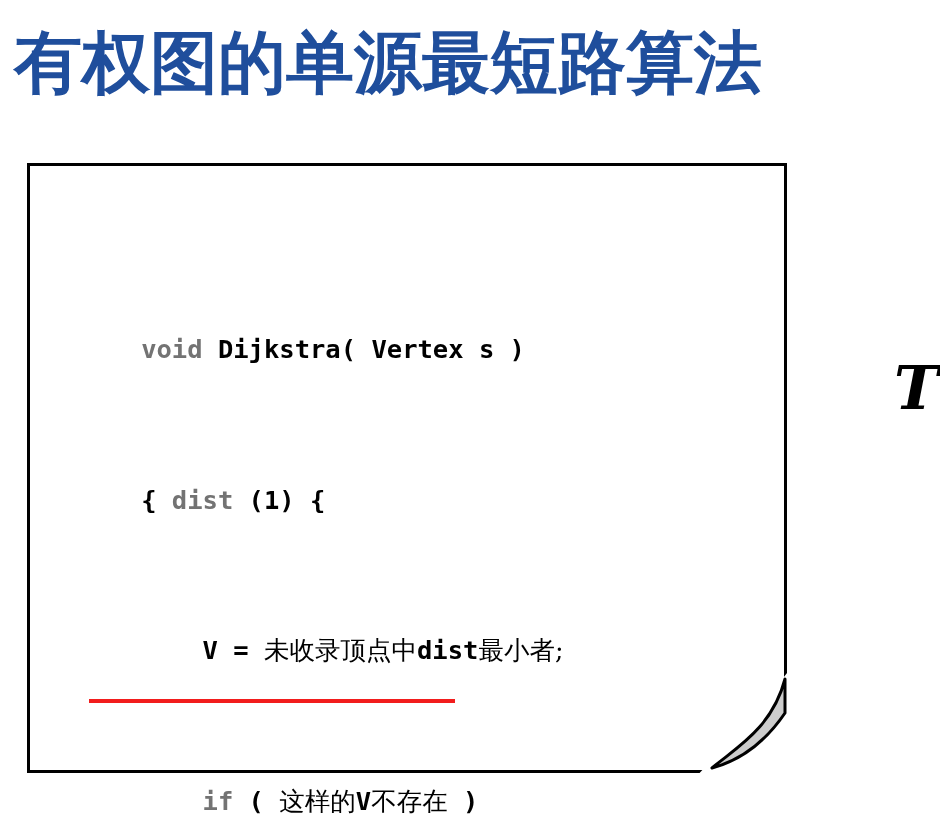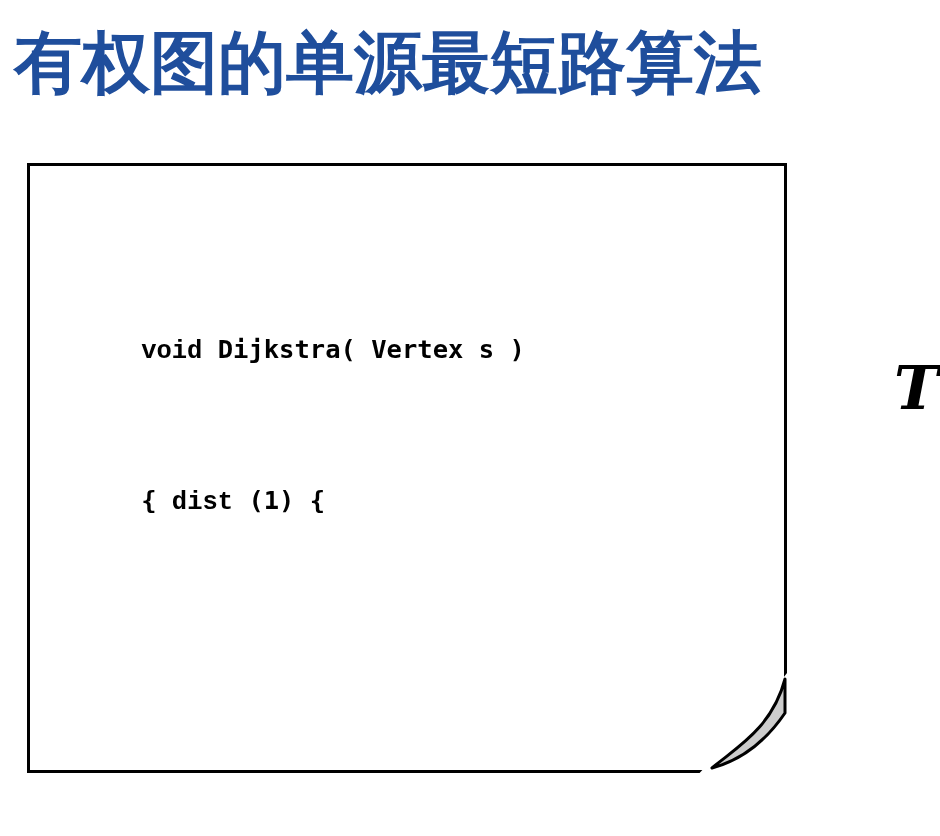--- a/index.html
+++ b/index.html
@@ -64,21 +64,21 @@
     top: 18px;
     right: 8px;
     font-family: "DejaVu Sans Mono", "Liberation Mono", monospace;
     font-size: 25.5px;
     line-height: 37.6px;
     font-weight: 700;
     color: #000000;
     white-space: pre;
   }
   .ln { position: relative; display: block; height: 37.6px; }
-  .kw   { color: #000000; font-family: Liberation Mono, monospace; }
+  .kw   { color: #737373; }
   .cn   { font-family: "DejaVu Serif", "Liberation Serif", serif; font-weight: 400; color:#000; }
 
   
   .uline { position: absolute; height: 4px; background: #F21D1D; }
   #uline-1 { left: 40px;  top: 104px; width: 366px; }
 
   
   #right-glyph {
     position: absolute;
     left: 894px;
@@ -109,21 +109,28 @@
   <div id="code-block">
 
     <span class="ln">
       <span class="kw">void</span><span> Dijkstra( Vertex s )</span>
     </span>
 
     <span class="ln">
       <span>{ </span><span class="kw">dist</span><span> (1) {</span>
     </span>
 
+    <span class="ln">
+      <span>    </span><span>V = </span><span class="cn">未收录顶点中</span><span>dist</span><span class="cn">最小者</span><span class="cn">;</span>
+      <span class="uline" id="uline-1"></span>
+    </span>
 
+    <span class="ln">
+      <span>    </span><span class="kw">if</span><span> ( </span><span class="cn">这样的</span><span>V</span><span class="cn">不存在</span><span> )</span>
+    </span>
 
     
 
     
 
     
 
     
 
     

